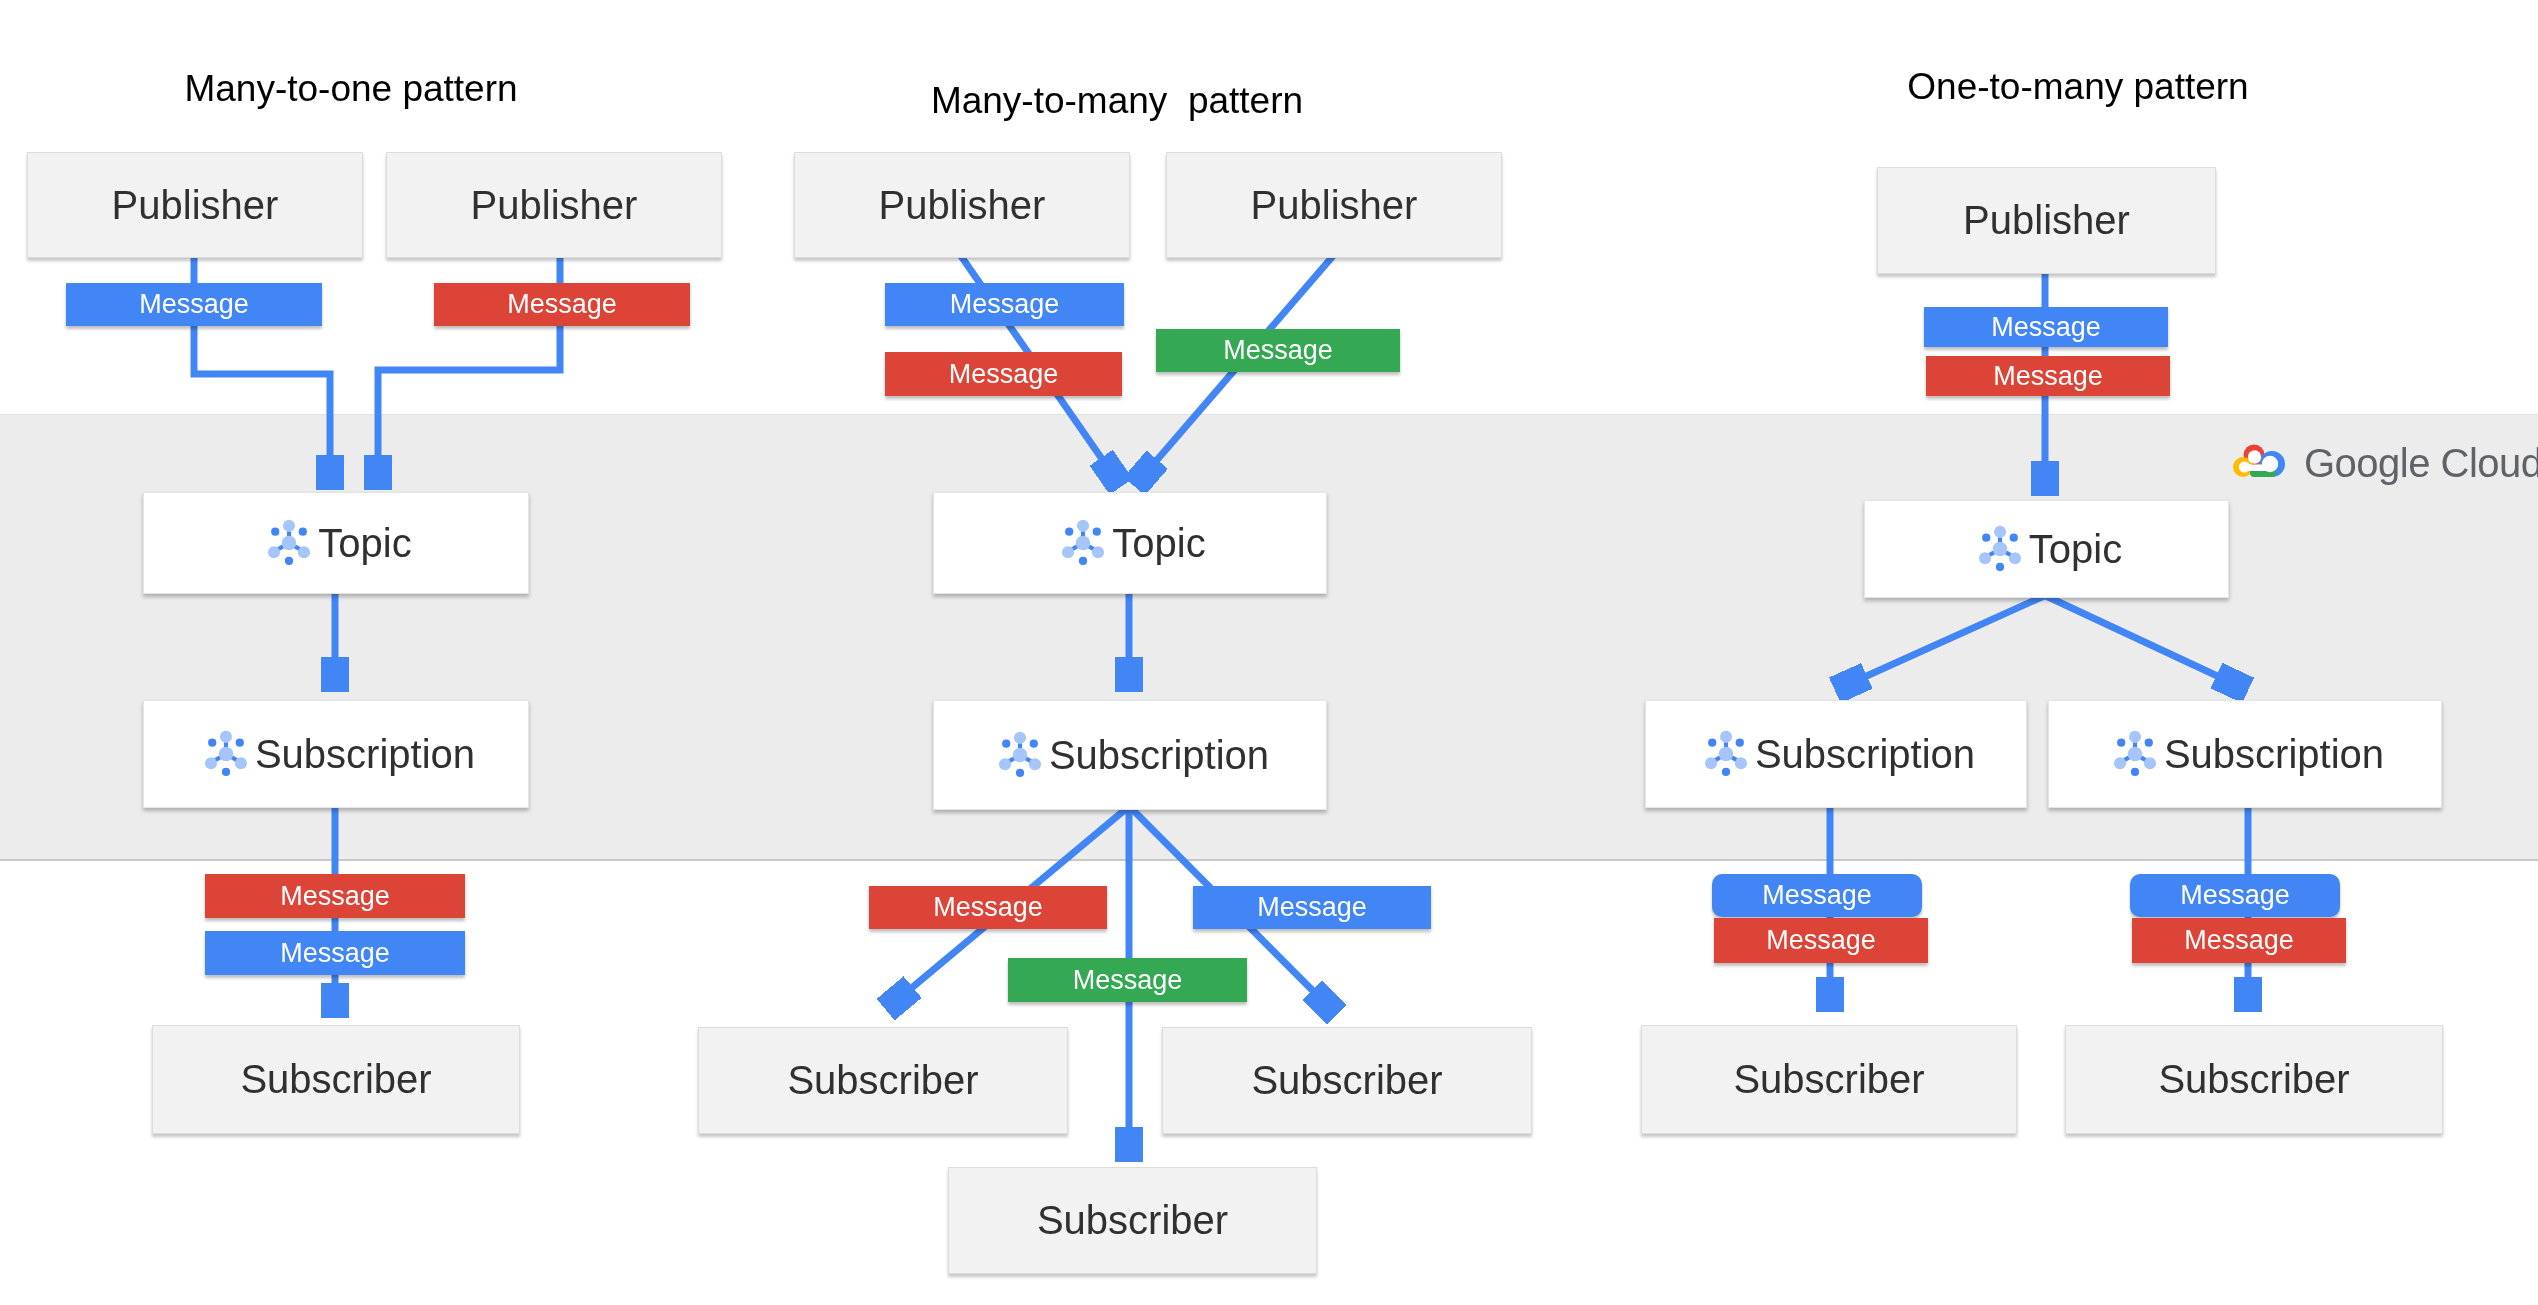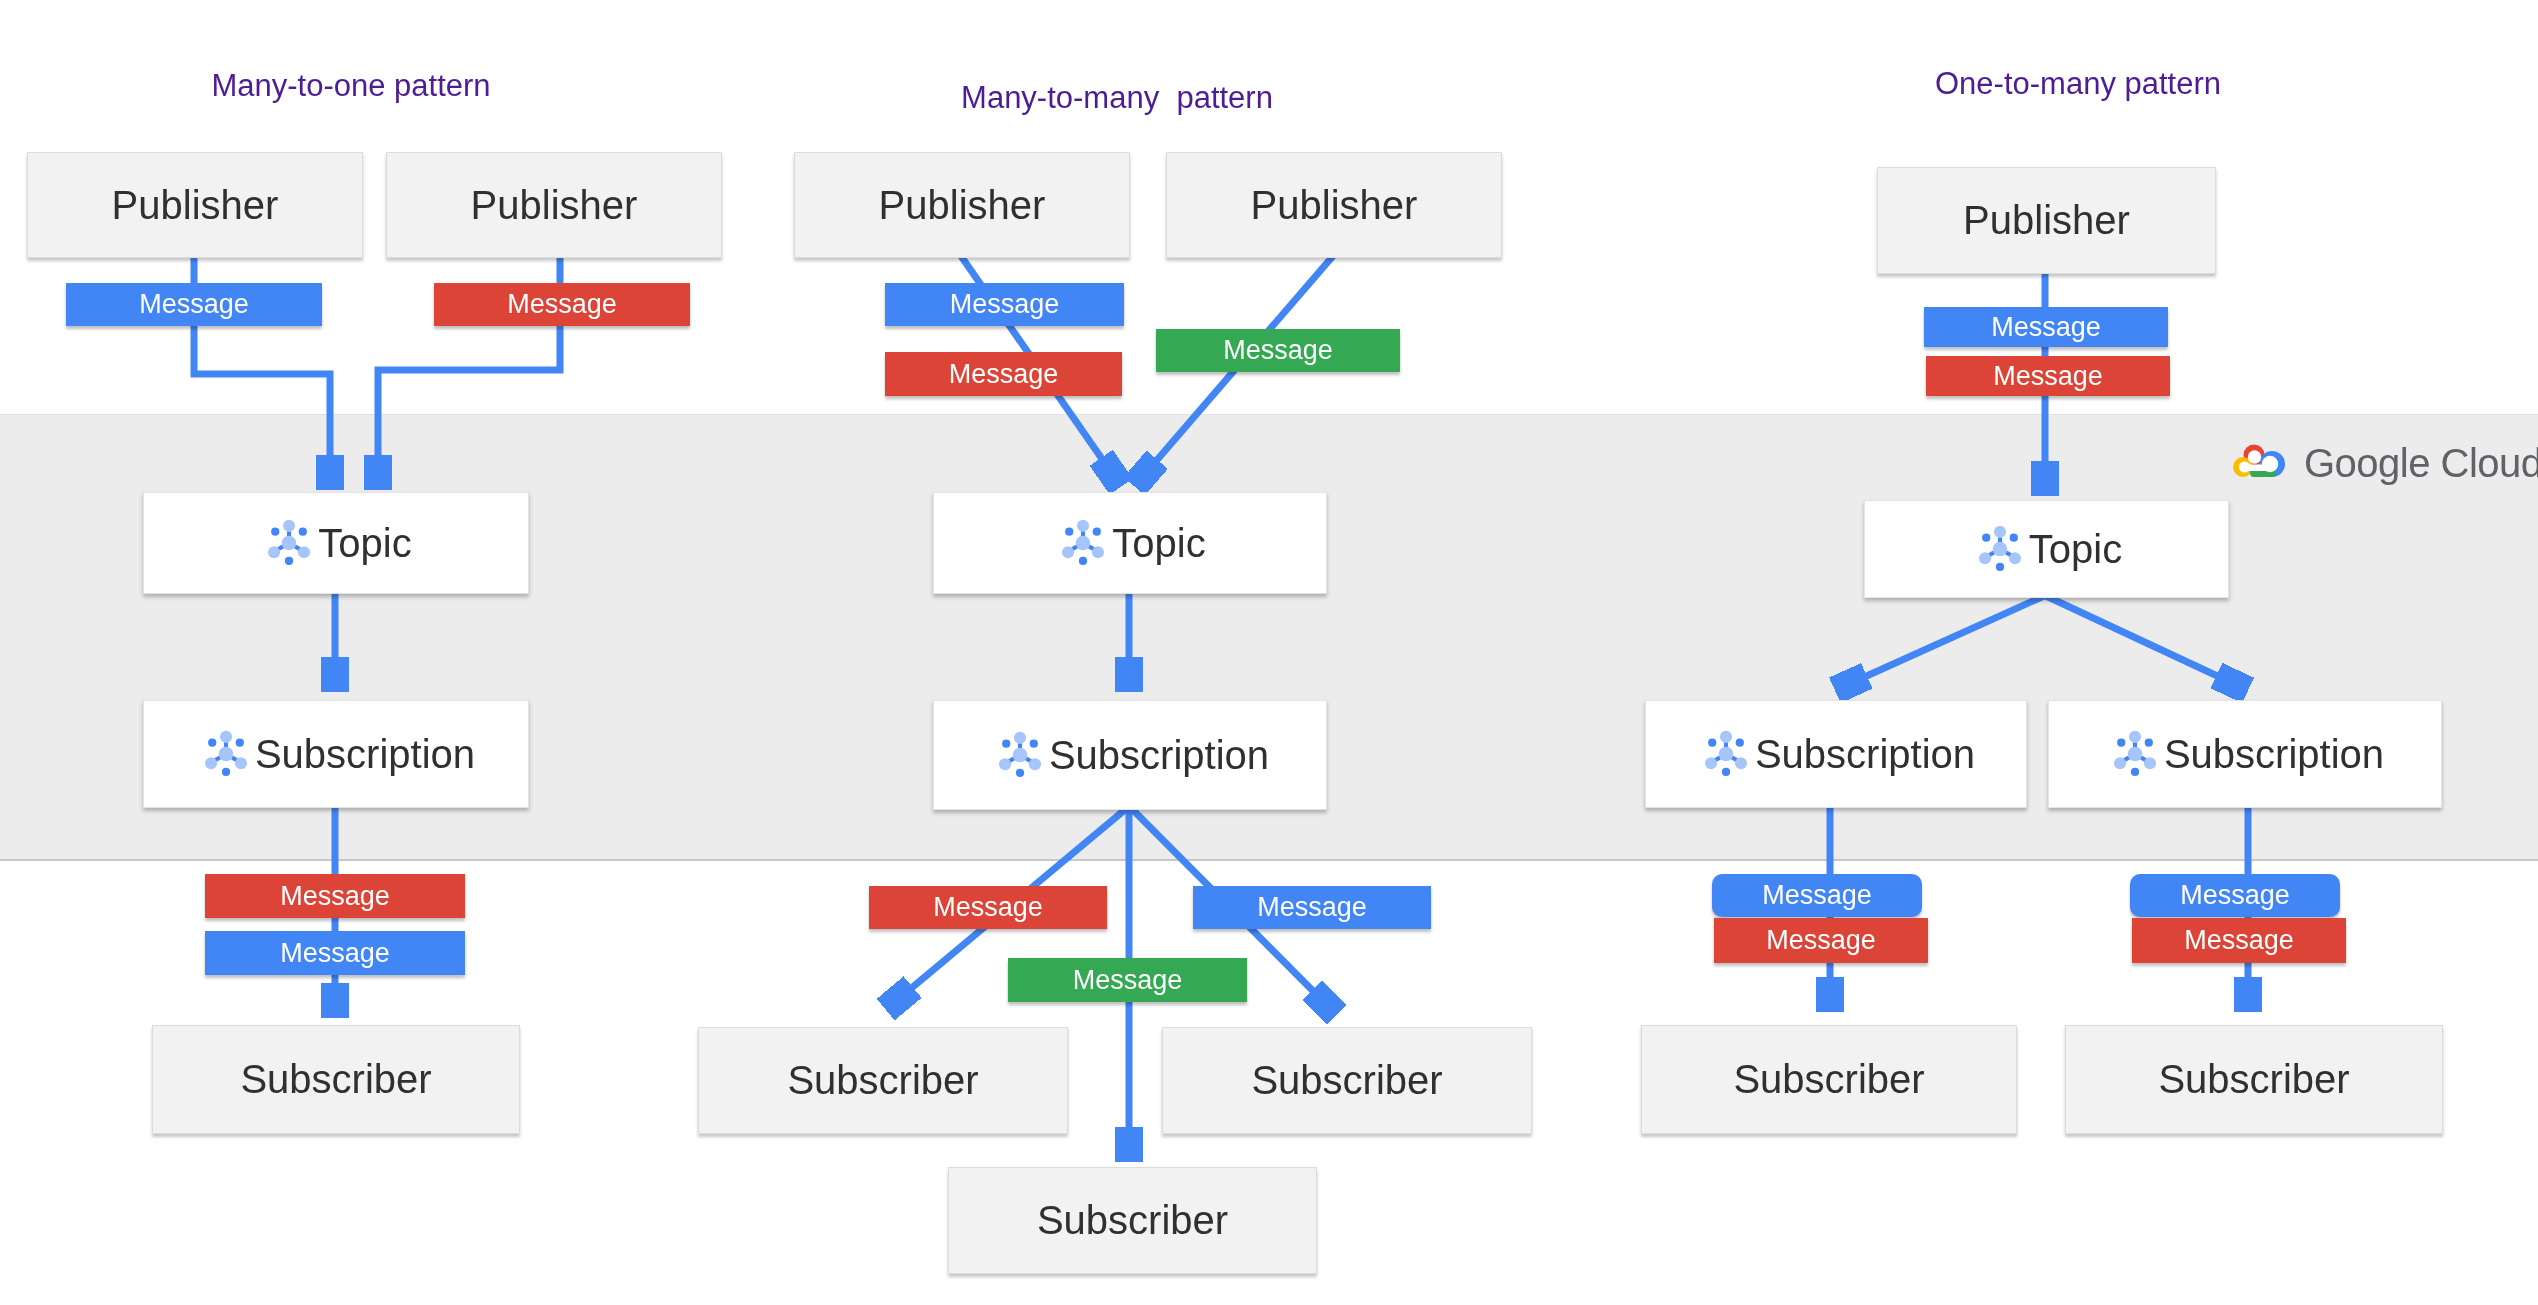--- a/index.html
+++ b/index.html
@@ -5,21 +5,21 @@
   html,body{margin:0;padding:0;background:#ffffff;font-family:"Liberation Sans",sans-serif;}
   #stage{position:relative;width:2538px;height:1305px;background:#ffffff;overflow:hidden;}
 
   .band{position:absolute;left:0;top:414px;width:2538px;height:444px;
         background:var(--band,#ECECEC);
         border-top:1px solid #E2E2E2;border-bottom:2px solid #C8C8C8;}
 
   .flows{position:absolute;left:0;top:0;}
   .flows path{fill:none;stroke:var(--line,#4285F4);stroke-width:7;}
 
-  .title{position:absolute;width:460px;text-align:center;font-size:31px;color:#4c1d95;
+  .title{position:absolute;width:460px;text-align:center;font-size:37px;color:#000000;
          white-space:pre;letter-spacing:0;}
 
   .gbox{position:absolute;background:#F2F2F2;border:1px solid #DCDCDC;
         box-shadow:0 3px 3px rgba(0,0,0,.22);
         display:flex;align-items:center;justify-content:center;
         font-size:40px;color:#303030;}
 
   .wbox{position:absolute;background:#FFFFFF;border:1px solid #E4E4E4;
         box-shadow:0 3px 4px rgba(0,0,0,.26);
         display:flex;align-items:center;justify-content:center;

